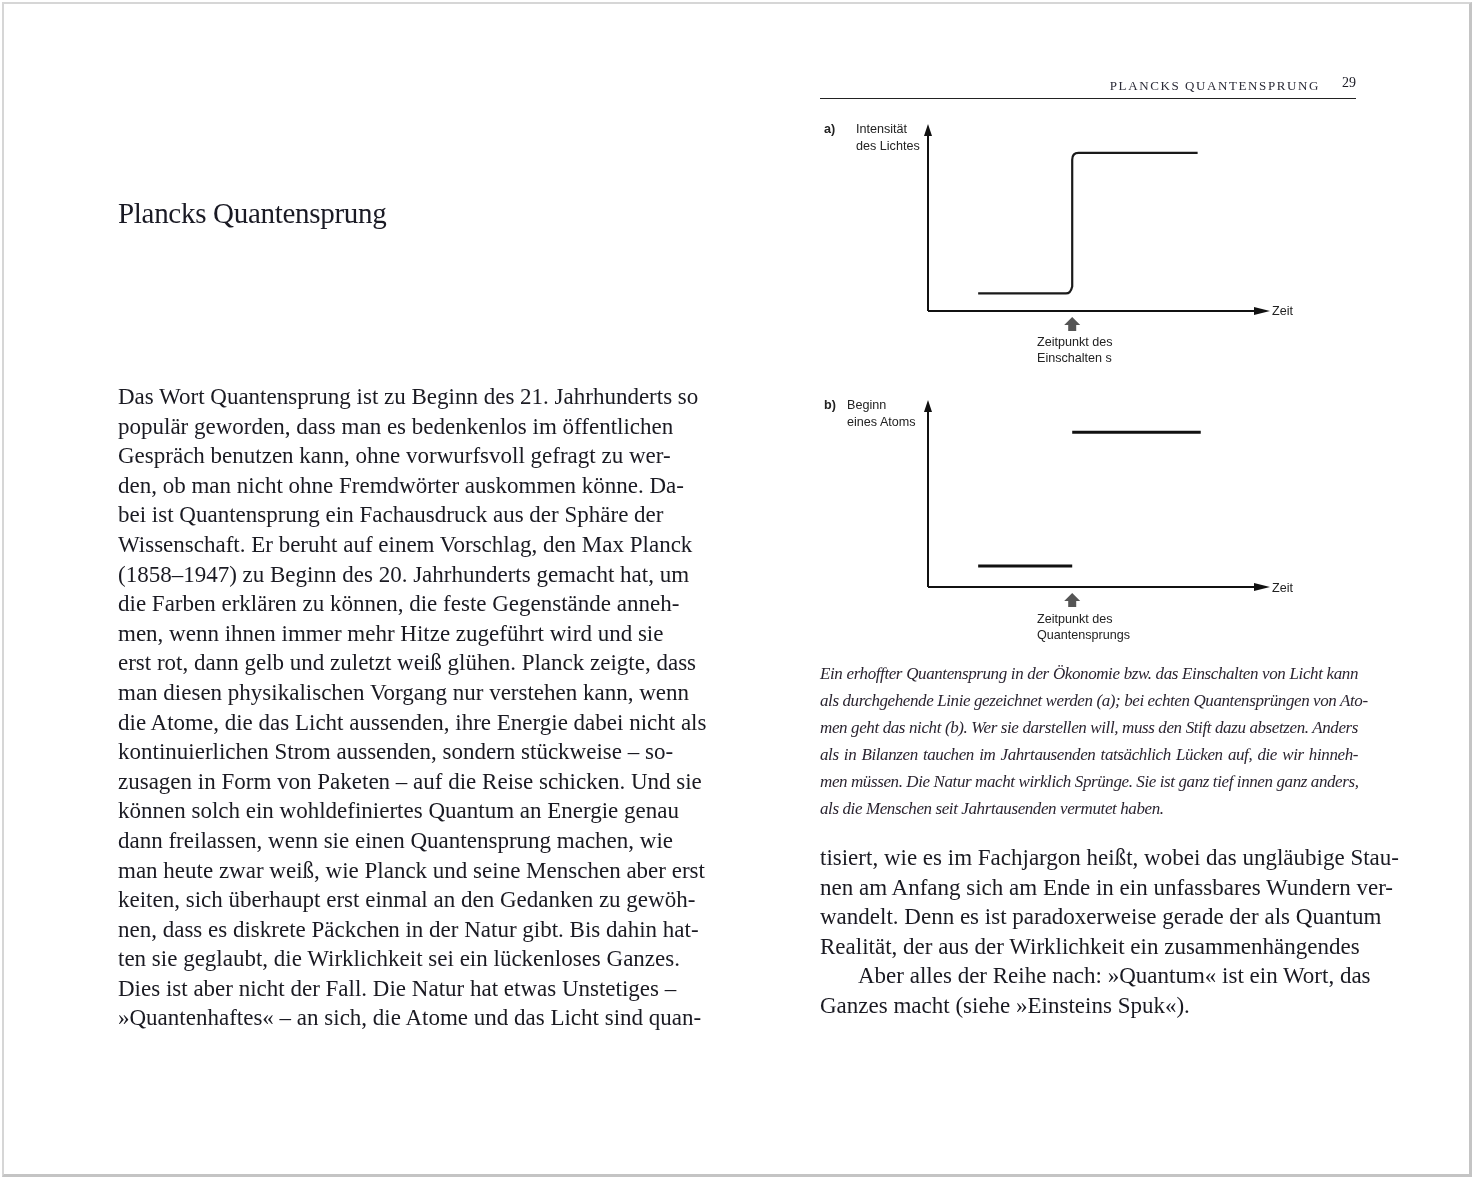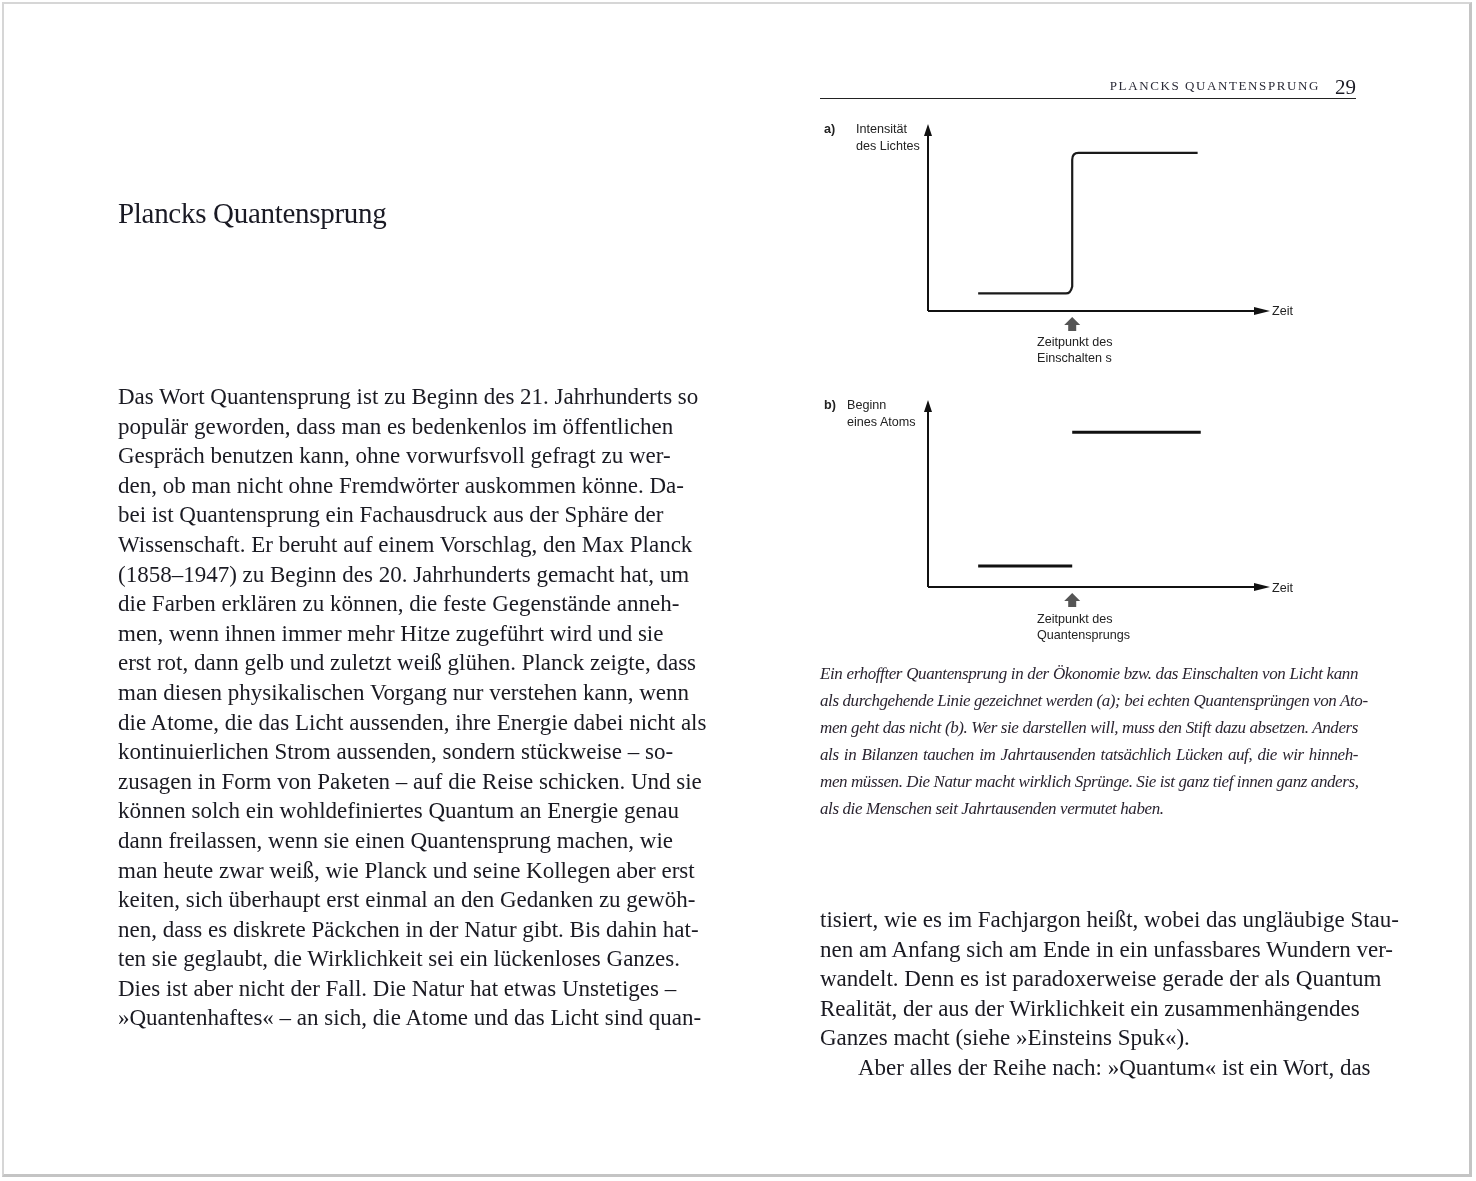--- a/index.html
+++ b/index.html
@@ -19,33 +19,33 @@
       position: absolute; left: 118px; top: 197px;
       font-size: 29px; letter-spacing: -0.3px; color: #1a1a24; white-space: nowrap;
     }
     .col {
       position: absolute; font-size: 23px; line-height: 29.6px; color: #1a1a22;
     }
     .col .line { display: block; height: 29.6px; white-space: nowrap; text-align-last: justify; text-align: justify; }
     .col .line.last { text-align-last: left; }
     .col .line.indent { padding-left: 38px; }
     .left-col { left: 118px; top: 382px; width: 532px; }
-    .right-col { left: 820px; top: 905px; width: 536px; }
+    .right-col { left: 820px; top: 843px; width: 536px; }
 
     
     .running-head {
       position: absolute; left: 820px; top: 76px; width: 536px; height: 22px;
       border-bottom: 1.5px solid #222;
     }
     .running-title {
       position: absolute; right: 36px; top: 2px;
       font-size: 13px; letter-spacing: 1.6px; color: #2a2a36; white-space: nowrap;
     }
     .page-number {
-      position: absolute; right: 0; top: -1px; font-size: 21px; color: #1a1a24;
+      position: absolute; right: 0; top: -1px; font-size: 14px; color: #1a1a24;
     }
 
     
     .figure { position: absolute; left: 810px; top: 112px; width: 560px; height: 540px; }
     .figure svg { position: absolute; left: 0; top: 0; }
     .fig-text {
       position: absolute; font-family: "Liberation Sans", "DejaVu Sans", sans-serif;
       font-size: 12.6px; line-height: 17px; color: #222; white-space: nowrap;
     }
     .fig-text.bold { font-weight: bold; }
@@ -74,21 +74,21 @@
     <span class="line">(1858–1947) zu Beginn des 20. Jahrhunderts gemacht hat, um</span>
     <span class="line">die Farben erklären zu können, die feste Gegenstände anneh-</span>
     <span class="line">men, wenn ihnen immer mehr Hitze zugeführt wird und sie</span>
     <span class="line">erst rot, dann gelb und zuletzt weiß glühen. Planck zeigte, dass</span>
     <span class="line">man diesen physikalischen Vorgang nur verstehen kann, wenn</span>
     <span class="line">die Atome, die das Licht aussenden, ihre Energie dabei nicht als</span>
     <span class="line">kontinuierlichen Strom aussenden, sondern stückweise – so-</span>
     <span class="line">zusagen in Form von Paketen – auf die Reise schicken. Und sie</span>
     <span class="line">können solch ein wohldefiniertes Quantum an Energie genau</span>
     <span class="line">dann freilassen, wenn sie einen Quantensprung machen, wie</span>
-    <span class="line">man heute zwar weiß, wie Planck und seine Kollegen aber erst</span>
+    <span class="line">man heute zwar weiß, wie Planck und seine Menschen aber erst</span>
     <span class="line">keiten, sich überhaupt erst einmal an den Gedanken zu gewöh-</span>
     <span class="line">nen, dass es diskrete Päckchen in der Natur gibt. Bis dahin hat-</span>
     <span class="line">ten sie geglaubt, die Wirklichkeit sei ein lückenloses Ganzes.</span>
     <span class="line">Dies ist aber nicht der Fall. Die Natur hat etwas Unstetiges –</span>
     <span class="line">»Quantenhaftes« – an sich, die Atome und das Licht sind quan-</span>
   </div>
 
 <div class="running-head">
   <span class="running-title">PLANCKS QUANTENSPRUNG</span>
   <span class="page-number">29</span>
@@ -133,15 +133,15 @@
     <span class="line">als in Bilanzen tauchen im Jahrtausenden tatsächlich Lücken auf, die wir hinneh-</span>
     <span class="line">men müssen. Die Natur macht wirklich Sprünge. Sie ist ganz tief innen ganz anders,</span>
     <span class="line last">als die Menschen seit Jahrtausenden vermutet haben.</span>
   </div>
 
 <div class="col right-col" id="right-body">
     <span class="line">tisiert, wie es im Fachjargon heißt, wobei das ungläubige Stau-</span>
     <span class="line">nen am Anfang sich am Ende in ein unfassbares Wundern ver-</span>
     <span class="line">wandelt. Denn es ist paradoxerweise gerade der als Quantum</span>
     <span class="line">Realität, der aus der Wirklichkeit ein zusammenhängendes</span>
+    <span class="line last indent">Aber alles der Reihe nach: »Quantum« ist ein Wort, das</span>
     <span class="line last">Ganzes macht (siehe »Einsteins Spuk«).</span>
-    <span class="line last indent">Aber alles der Reihe nach: »Quantum« ist ein Wort, das</span>
   </div>
 
 </body></html>

